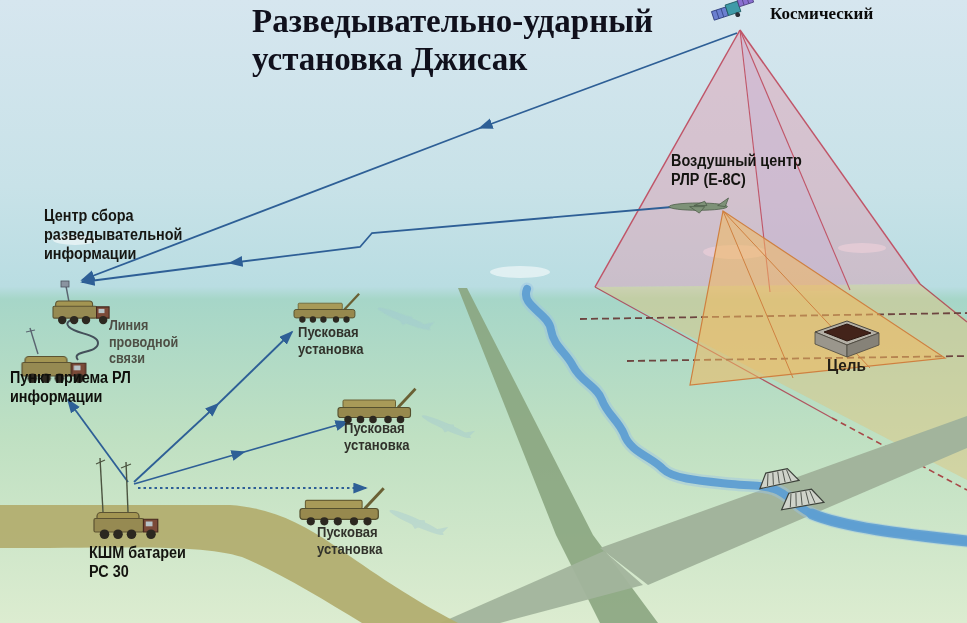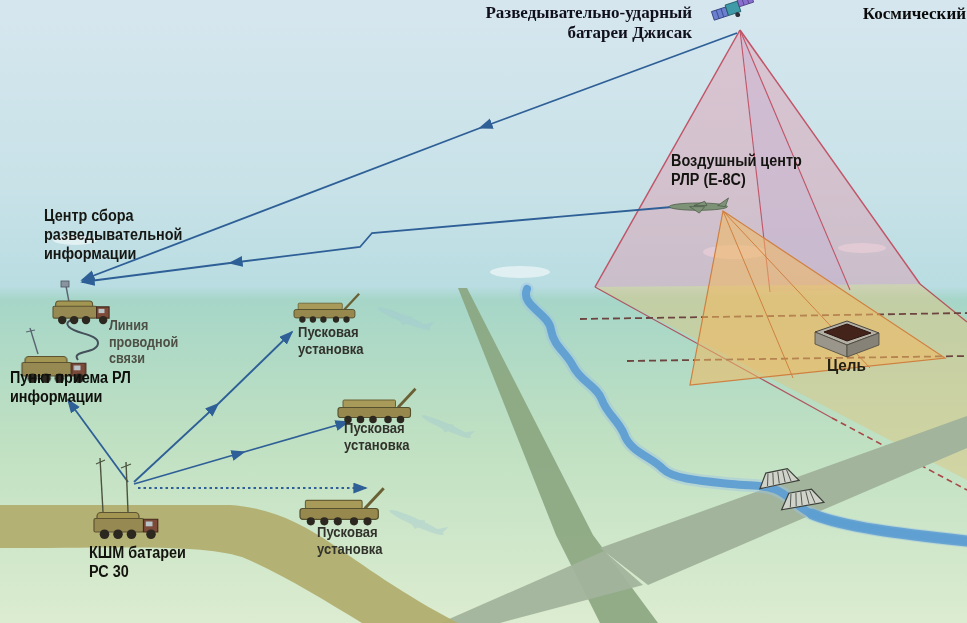--- a/index.html
+++ b/index.html
@@ -5,22 +5,22 @@
   html,body{margin:0;padding:0;background:#e8e8e8;}
   #scene{
     position:relative;width:967px;height:623px;overflow:hidden;
     font-family:"Liberation Sans",sans-serif;
     background:linear-gradient(180deg,#d6e6ef 0%,#c8e2e8 30%,#b9dde2 46%,#a6d6c8 48%,#bfe0c2 70%,#dcecd0 100%);
   }
   #diagram-svg{position:absolute;left:0;top:0;}
   .lbl{position:absolute;font-weight:bold;line-height:1.18;transform:scaleX(.9);transform-origin:0 0;white-space:nowrap;}
   .lbl span{display:block;}
   .serif{font-family:"Liberation Serif",serif;transform:none;}
-  .title{left:252px;top:3px;width:440px;text-align:right;font-size:17px;color:#10101c;line-height:1.15;}
-  .satlbl{left:770px;top:3px;width:196px;text-align:right;font-size:17px;color:#0a0a0a;line-height:1.25;}
+  .title{left:252px;top:3px;width:440px;text-align:left;font-size:33px;color:#10101c;line-height:1.15;}
+  .satlbl{left:770px;top:3px;width:196px;text-align:left;font-size:17px;color:#0a0a0a;line-height:1.25;}
   .aircenter{left:671px;top:152px;font-size:16px;color:#141410;}
   .collection{left:44px;top:207px;font-size:16px;color:#161612;}
   .wireline{left:109px;top:317px;font-size:14px;color:#4e4f45;}
   .reception{left:10px;top:369px;font-size:16px;color:#0f0f0b;}
   .launcher{font-size:14.5px;color:#31322b;}
   .l1{left:298px;top:324px;} .l2{left:344px;top:420px;} .l3{left:317px;top:524px;}
   .kshm{left:89px;top:544px;font-size:16px;color:#14140f;}
   .target{left:827px;top:356px;font-size:17px;color:#252017;}
 </style>
 </head>
@@ -208,21 +208,21 @@
     <rect x="15" y="6" width="13" height="11" fill="#3f9aa8" stroke="#1f5a62" stroke-width="0.8"></rect>
     <rect x="28" y="3" width="15" height="9" fill="#8a6fd0" stroke="#4a3c7a" stroke-width="0.8"></rect>
     <line x1="33" y1="3" x2="33" y2="12" stroke="#4a3c7a" stroke-width="0.7"></line>
     <line x1="38" y1="3" x2="38" y2="12" stroke="#4a3c7a" stroke-width="0.7"></line>
     <circle cx="24" cy="19" r="2.4" fill="#2c3038"></circle>
   </g>
 </svg>
 
 <div class="lbl serif title">
   <span>Разведывательно-ударный</span>
-  <span>батареи Джисак</span>
+  <span>установка Джисак</span>
 </div>
 
 <div class="lbl serif satlbl">
   <span>Космический</span>
 </div>
 
 <div class="lbl aircenter">
   <span>Воздушный центр</span>
   <span>РЛР (Е-8С)</span>
 </div>

